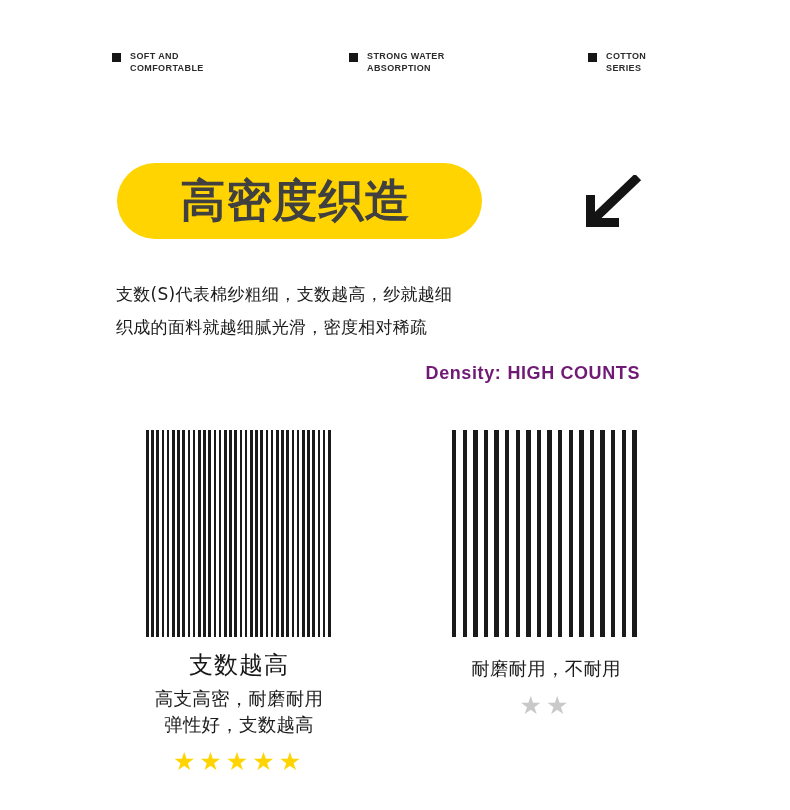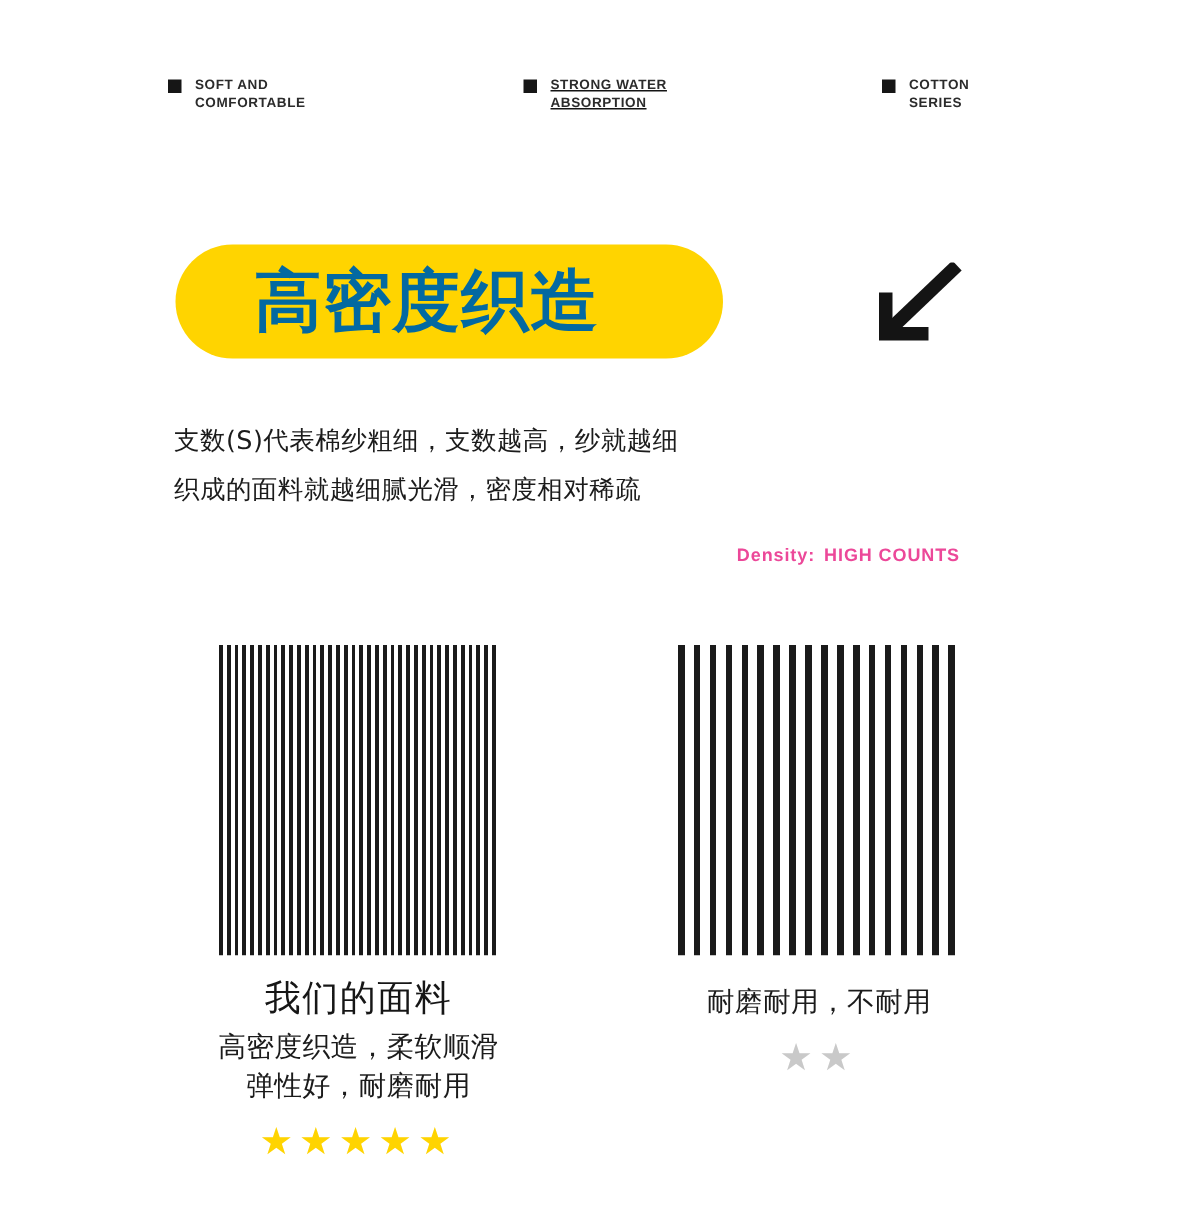--- a/index.html
+++ b/index.html
@@ -46,47 +46,47 @@
   .feature-text {
     font-size: 9px;
     font-weight: bold;
     line-height: 12px;
     letter-spacing: 0.4px;
     color: #2b2b2b;
     white-space: pre-line;
     text-transform: uppercase;
   }
   .feature-1 { left: 112px; top: 6px; }
-  .feature-2 { left: 349px; top: 6px; text-decoration: underline; }
+  .feature-2 { left: 349px; top: 6px; }
   .feature-3 { left: 588px; top: 6px; }
 
   
   .headline-pill {
     position: absolute;
     left: 117px;
     top: 163px;
     width: 365px;
     height: 76px;
     background: #ffd400;
     border-radius: 38px;
   }
   .headline-text {
     position: absolute;
-    left: 102px;
+    left: 113px;
     top: 163px;
     width: 365px;
     height: 76px;
     display: flex;
     align-items: center;
     justify-content: center;
     font-family: "DejaVu Sans", sans-serif;
     font-size: 45px;
     font-weight: bold;
     letter-spacing: 1px;
-    color: #0369a1;
+    color: #404040;
   }
 
   
   .arrow-wrap {
     position: absolute;
     left: 578px;
     top: 175px;
     width: 64px;
     height: 58px;
   }
@@ -102,24 +102,24 @@
     line-height: 33px;
     color: #1b1b1b;
     letter-spacing: 0.3px;
   }
   .paragraph div { white-space: nowrap; }
 
   .density-line {
     position: absolute;
     right: 150px;
     top: 363px;
-    font-size: 12px;
+    font-size: 18px;
     font-weight: bold;
     letter-spacing: 0.6px;
-    color: #ec4899;
+    color: #701a75;
     padding-left: 40px;
   }
   .density-line .label { margin-right: 6px; }
 
   
   .swatch {
     position: absolute;
     top: 430px;
     width: 185px;
     height: 207px;
@@ -233,24 +233,24 @@
 
   <div class="swatch swatch-left">
     <div class="weave-dense"></div>
   </div>
 
   <div class="swatch swatch-right">
     <div class="weave-loose"></div>
   </div>
 
   <div class="caption-block caption-left">
-    <div class="caption-title">我们的面料</div>
+    <div class="caption-title">支数越高</div>
     <div class="caption-desc">
-      <div>高密度织造，柔软顺滑</div>
-      <div>弹性好，耐磨耐用</div>
+      <div>高支高密，耐磨耐用</div>
+      <div>弹性好，支数越高</div>
     </div>
     <div class="stars">
       <span class="star-gold">★</span><span class="star-gold">★</span><span class="star-gold">★</span><span class="star-gold">★</span><span class="star-gold">★</span>
     </div>
   </div>
 
   <div class="caption-block caption-right">
     <div class="caption-desc">
       <div>耐磨耐用，不耐用</div>
     </div>

